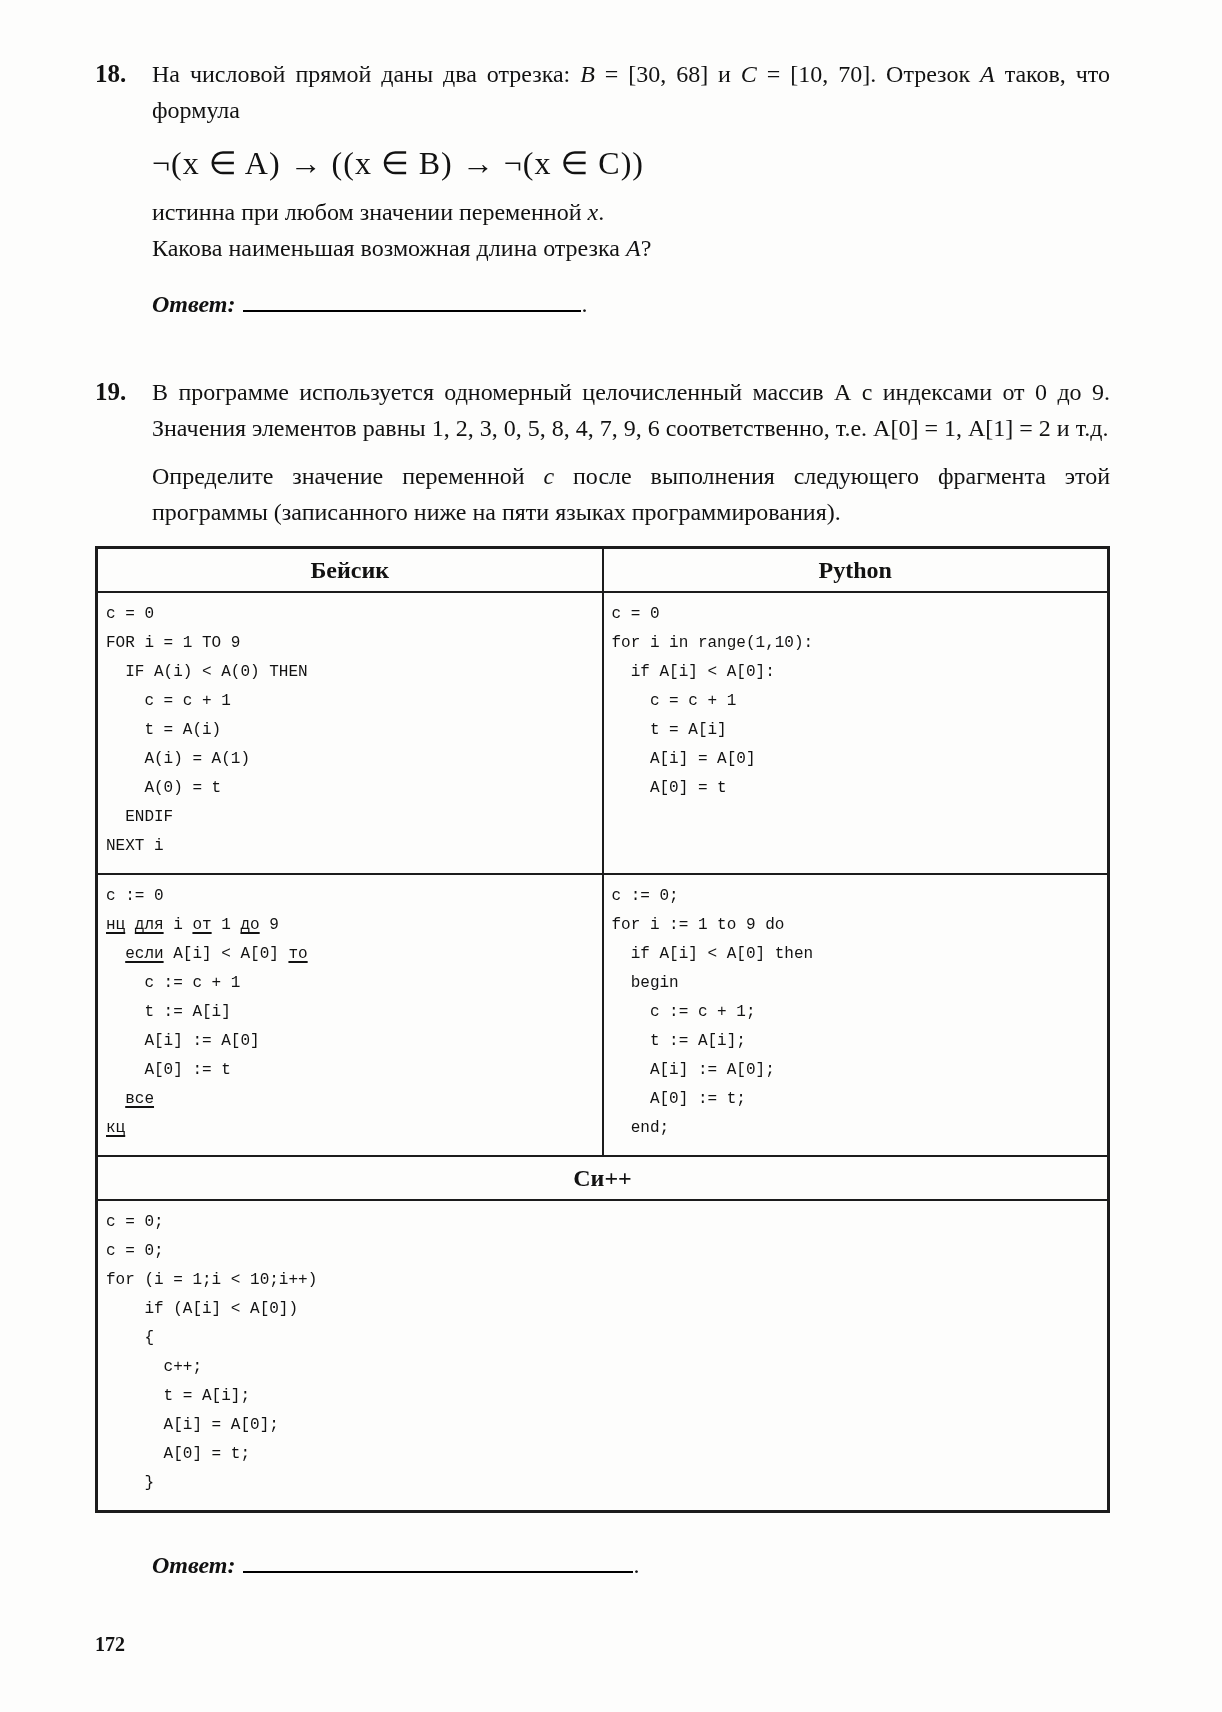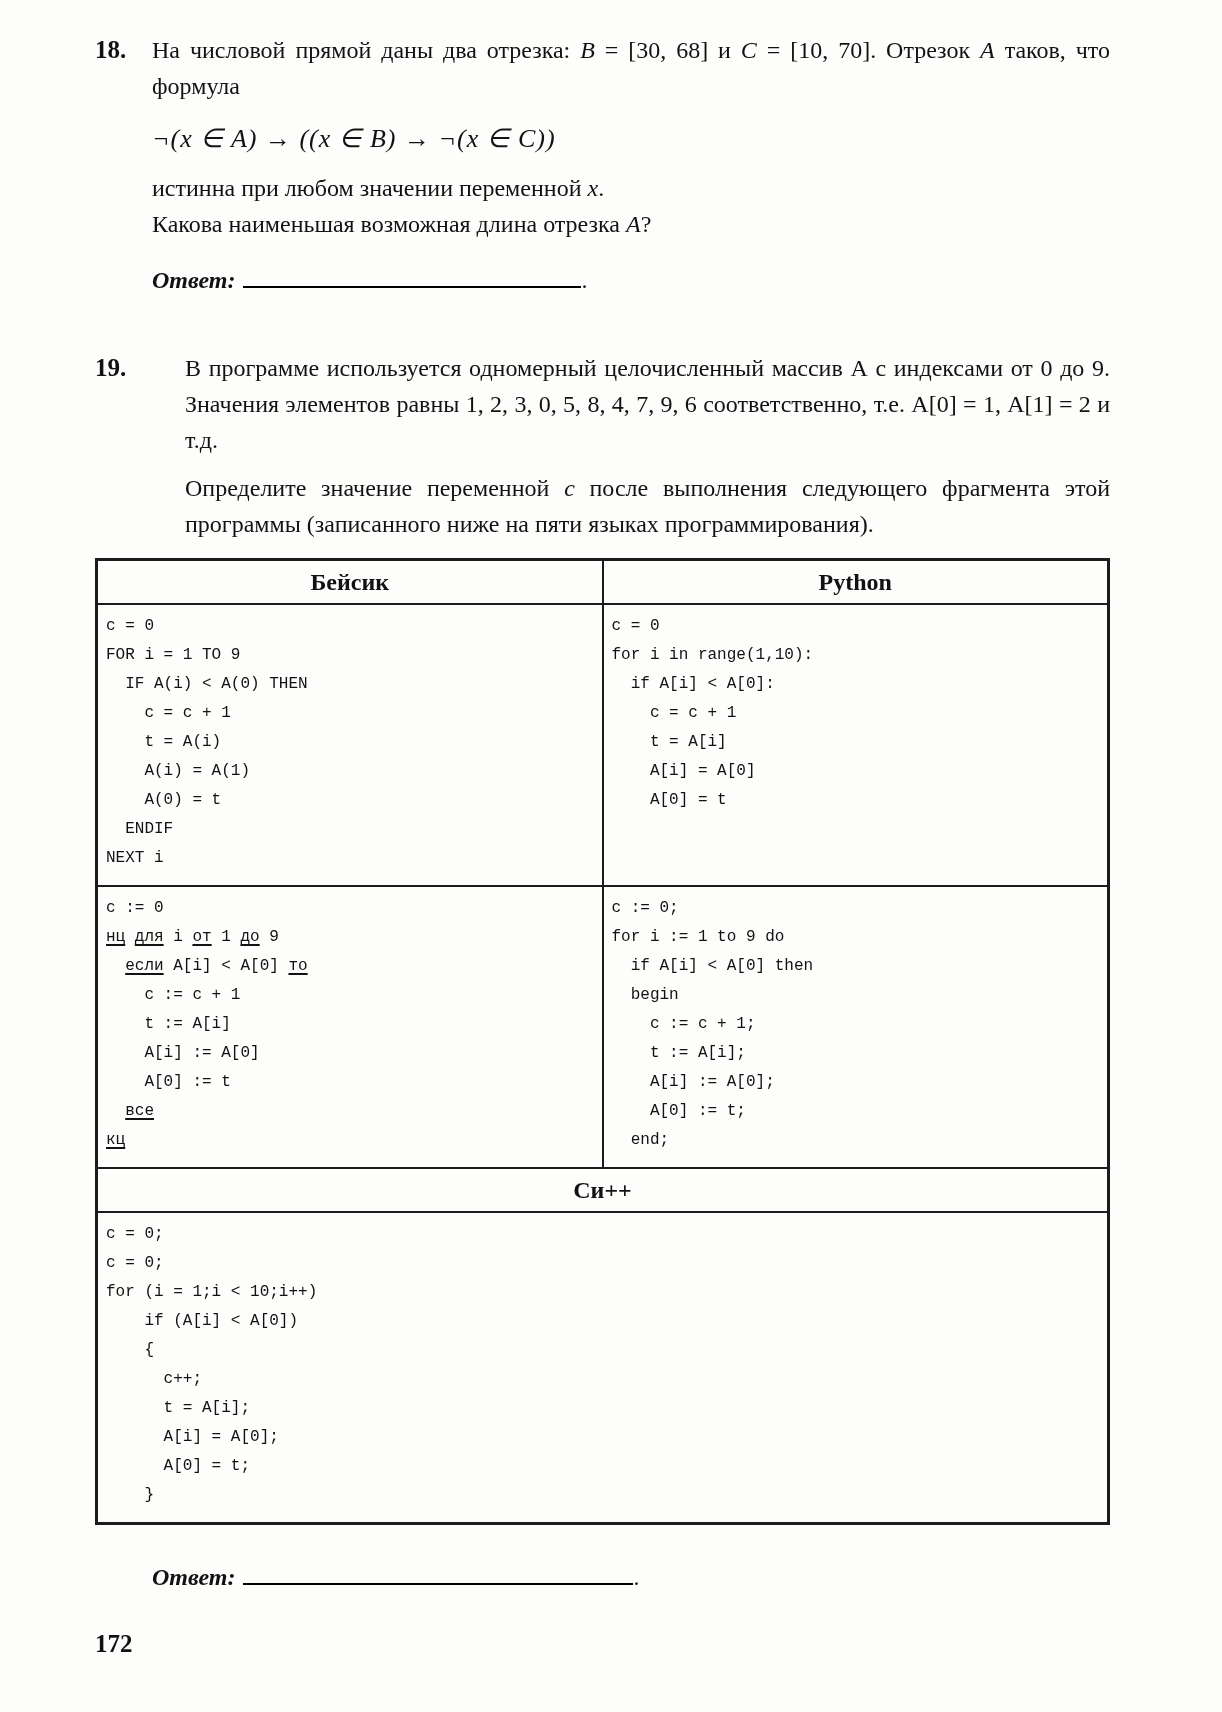--- a/index.html
+++ b/index.html
@@ -7,50 +7,49 @@
   .page {
     position: relative;
     width: 1222px;
     height: 1712px;
     margin: 0 auto;
     background: #fdfdfc;
     color: #121212;
     font-family: "Liberation Serif", serif;
     font-size: 24px;
     line-height: 36px;
-    padding: 32px 112px 0 95px;
+    padding: 56px 112px 0 95px;
     overflow: hidden;
   }
   .problem { display: flex; align-items: flex-start; }
   .prob-num {
     flex: 0 0 57px;
     font-weight: bold;
     font-size: 25px;
   }
   .prob-body { flex: 1 1 auto; min-width: 0; }
   .para { margin: 0; text-align: justify; }
   .para + .para { margin-top: 12px; }
   .formula {
     margin: 17px 0 13px 0;
-    font-style: italic;
-    font-size: 26px;
+    font-size: 32px;
     letter-spacing: 1px;
   }
   .answer-line { margin-top: 20px; white-space: nowrap; }
   .answer-label { font-style: italic; font-weight: bold; }
   .answer-blank {
     display: inline-block;
     border-bottom: 2px solid #000;
     height: 22px;
     margin-left: 8px;
     vertical-align: baseline;
   }
   .blank-18 { width: 338px; }
   .blank-19 { width: 390px; }
-  .problem-19 { margin-top: 28px; gap: 33px; }
+  .problem-19 { margin-top: 28px; }
 
   table.code-table {
     width: 100%;
     margin-top: 16px;
     border-collapse: collapse;
     border: 3px solid #1c1c1c;
   }
   table.code-table th {
     border: 2px solid #1c1c1c;
     font-size: 24px;
@@ -75,21 +74,21 @@
     text-decoration: underline;
     text-decoration-thickness: 2px;
     text-underline-offset: 3px;
   }
   .answer-after-table { margin: 34px 0 0 57px; }
   .page-number {
     position: absolute;
     left: 95px;
     bottom: 50px;
     font-weight: bold;
-    font-size: 25px;
+    font-size: 20px;
   }
 </style>
 </head>
 <body>
 
 <div class="page">
 
   <section class="problem">
     <div class="prob-num">18.</div>
     <div class="prob-body">

